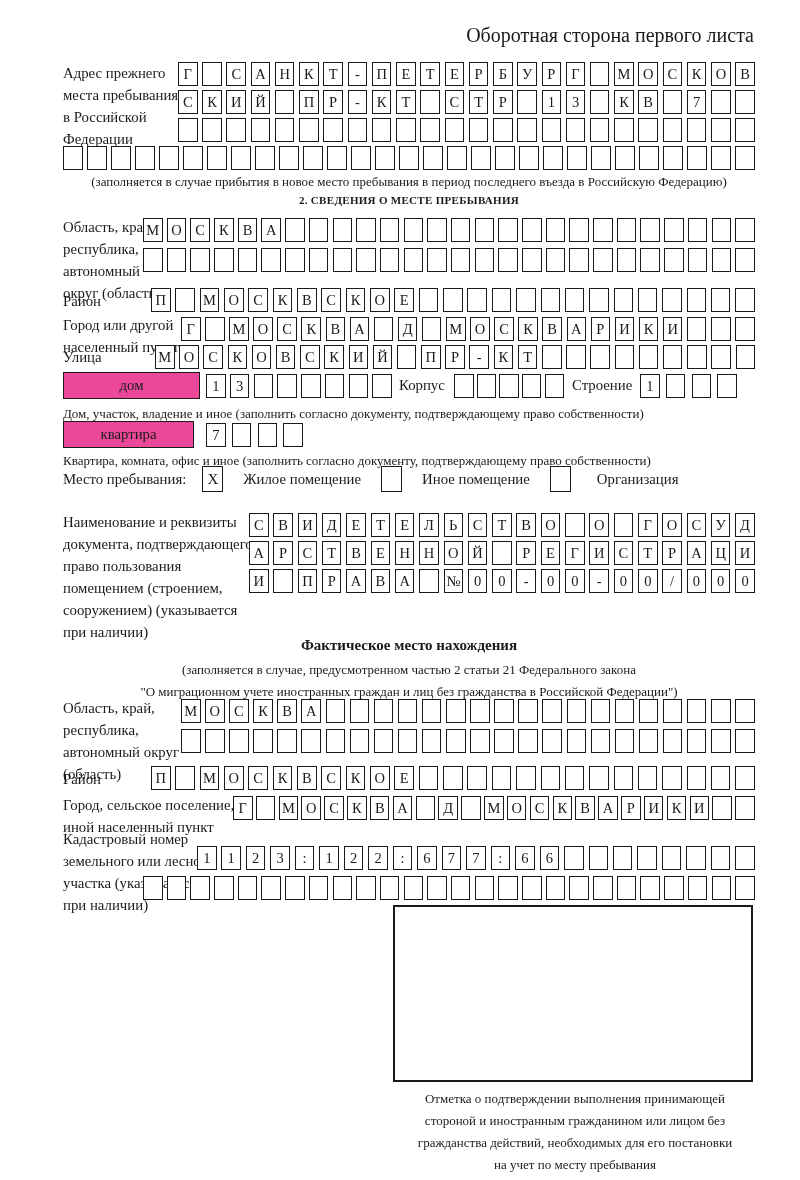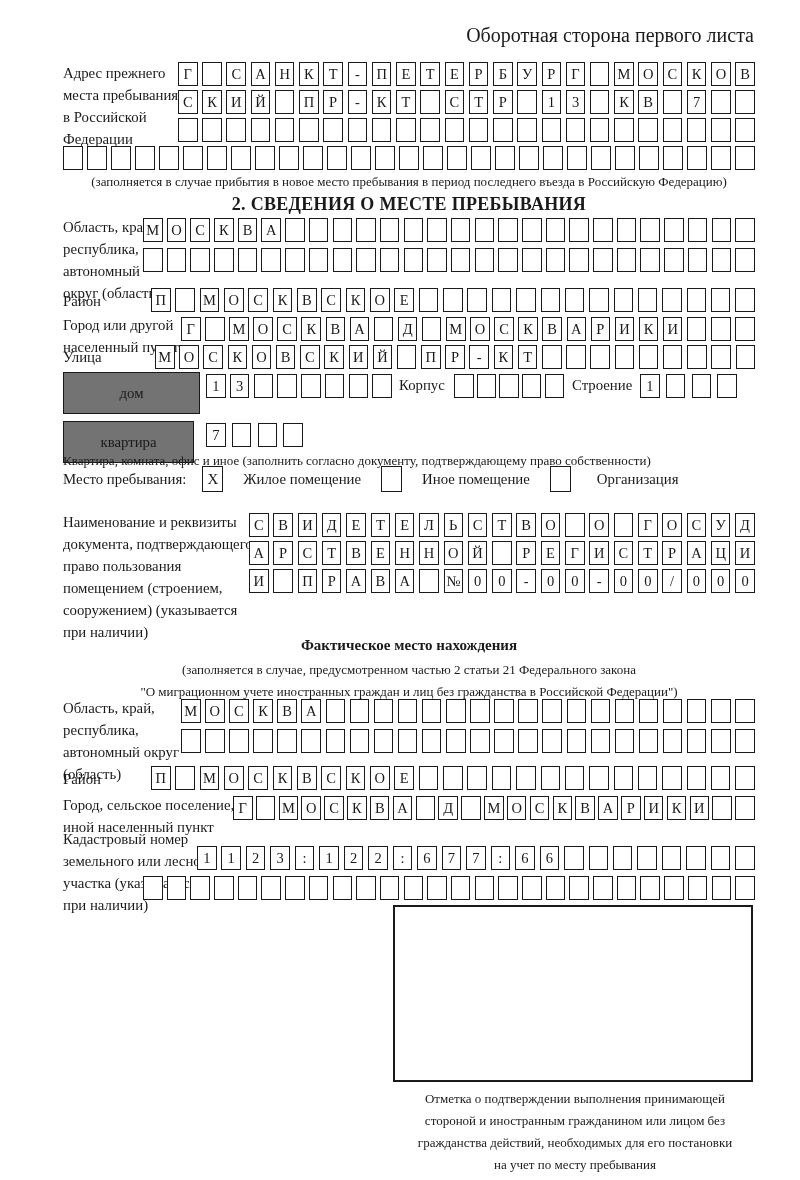--- a/index.html
+++ b/index.html
@@ -4,26 +4,26 @@
 <style>
   html,body{margin:0;padding:0;background:#fff;}
   .page{position:relative;width:800px;height:1180px;background:#ffffff;
         font-family:"Liberation Serif","DejaVu Serif",serif;color:#1a1a1a;overflow:hidden;}
   .abs{position:absolute;}
   .lbl{font-size:14.8px;line-height:22px;white-space:pre-line;}
   .note{font-size:13px;line-height:20px;white-space:pre-line;}
   .center{text-align:center;}
   .bold{font-weight:bold;}
   .hdr{font-size:20px;}
-  .sect{font-size:18px;letter-spacing:.3px;}
+  .sect{font-size:11px;letter-spacing:.3px;}
   .facttitle{font-size:15px;}
   .cells{display:flex;justify-content:space-between;}
   .cell{box-sizing:border-box;width:19.5px;height:24px;border:1.6px solid #1a1a1a;
         display:flex;align-items:center;justify-content:center;font-size:14.5px;background:#fff;}
-  .wbox{box-sizing:border-box;border:1.6px solid #1a1a1a;height:42px;background:#737373;
+  .wbox{box-sizing:border-box;border:1.6px solid #1a1a1a;height:27px;background:#ec4899;
         display:flex;align-items:center;justify-content:center;font-size:14.8px;}
   .cbox{box-sizing:border-box;width:21px;height:26px;border:1.8px solid #1a1a1a;background:#fff;
         display:flex;align-items:center;justify-content:center;font-size:15px;}
   .inline-lbl{font-size:14.8px;}
   .mesto{display:flex;align-items:center;}
   .stamp{box-sizing:border-box;border:2px solid #1a1a1a;background:#fff;}
 </style>
 </head>
 <body>
 
@@ -315,20 +315,21 @@
       <span class="cell"></span>
       <span class="cell"></span>
     </div>
   <div class="abs inline-lbl" style="left:572px;top:377px;">Строение</div>
   <div class="abs cells" style="left:640px;top:374px;width:97px;">
       <span class="cell">1</span>
       <span class="cell"></span>
       <span class="cell"></span>
       <span class="cell"></span>
     </div>
+  <div class="abs note" style="left:63px;top:404px;width:700px;">Дом, участок, владение и иное (заполнить согласно документу, подтверждающему право собственности)</div>
 
   <div class="abs wbox" style="left:63px;top:421px;width:131px;">квартира</div>
   <div class="abs cells" style="left:206px;top:423px;width:97px;">
       <span class="cell">7</span>
       <span class="cell"></span>
       <span class="cell"></span>
       <span class="cell"></span>
     </div>
   <div class="abs note" style="left:63px;top:451px;width:700px;">Квартира, комната, офис и иное (заполнить согласно документу, подтверждающему право собственности)</div>
 

